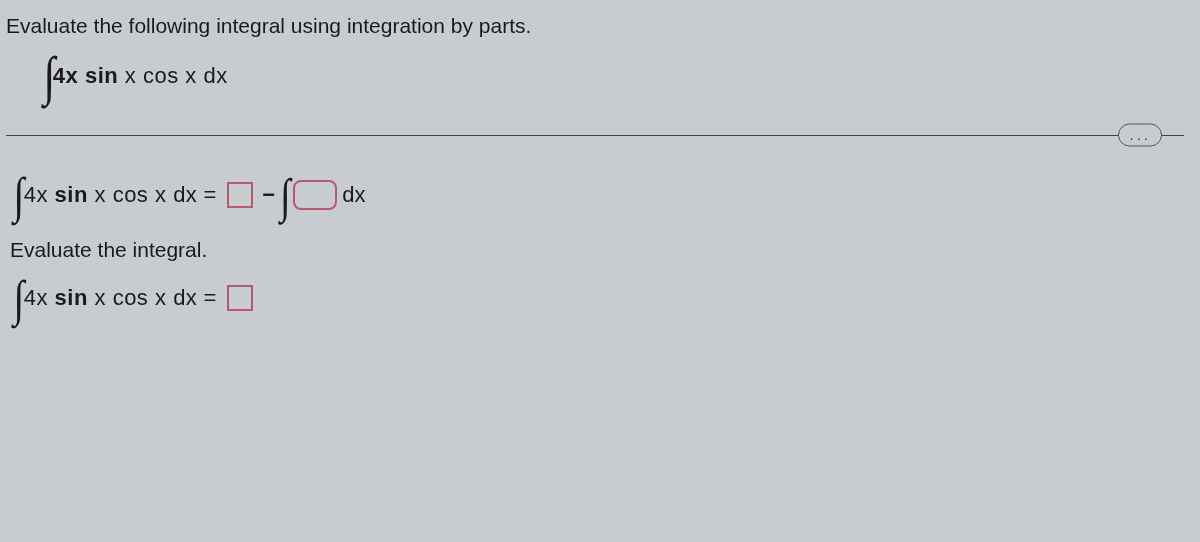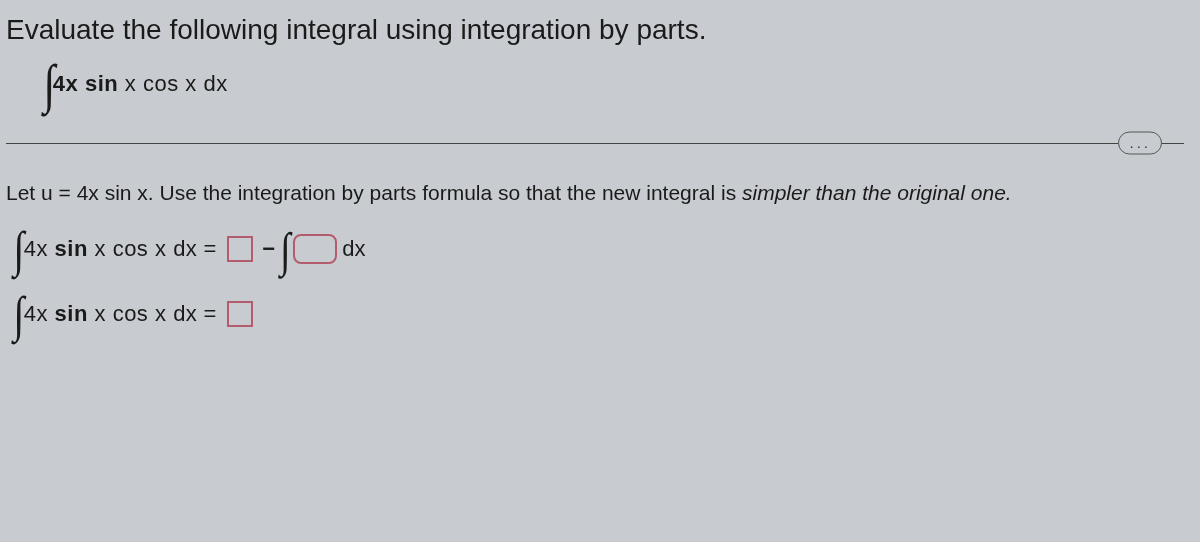--- a/index.html
+++ b/index.html
@@ -10,21 +10,21 @@
     height: 542px;
     font-family: Arial, Helvetica, sans-serif;
     background: #c8ccd0;
     color: #1a1a1a;
     overflow: hidden;
   }
   .page {
     padding: 12px 16px 16px 6px;
   }
   .prompt-line {
-    font-size: 28px;
+    font-size: 21px;
     margin: 2px 0 14px 0;
   }
   .integral-display {
     display: flex;
     align-items: center;
     margin: 8px 0 20px 36px;
     font-size: 22px;
   }
   .int-sign {
     font-family: 'Times New Roman', serif;
@@ -113,42 +113,40 @@
       <span> x </span>
       <span>dx</span>
     </span>
   </div>
 
   <div class="hr-row">
     <div class="hr-line"></div>
     <div class="ellipsis-pill">...</div>
   </div>
 
-  <div class="instr">
-    <span>Let u = 4x sin x. Use the integration by parts formula so that the new integral is </span><em>simpler than the original one.</em>
-  </div>
 
   <div class="eq-row">
     <span class="int-sign">∫</span>
     <span class="expr spaced">
       <span>4x</span>
       <span class="bold"> sin</span>
       <span> x </span>
       <span>cos</span>
       <span> x </span>
       <span>dx</span>
     </span>
     <span style="margin:0 6px;">=</span>
     <span class="blank-sq"></span>
     <span style="margin:0 4px; font-weight:700;">−</span>
     <span class="int-sign" style="font-size:48px;">∫</span>
     <span class="blank-wide"></span>
     <span> dx</span>
   </div>
 
+  <div class="eval-line">Evaluate the integral.</div>
 
   <div class="eq-row">
     <span class="int-sign">∫</span>
     <span class="expr spaced">
       <span>4x</span>
       <span class="bold"> sin</span>
       <span> x </span>
       <span>cos</span>
       <span> x </span>
       <span>dx</span>

